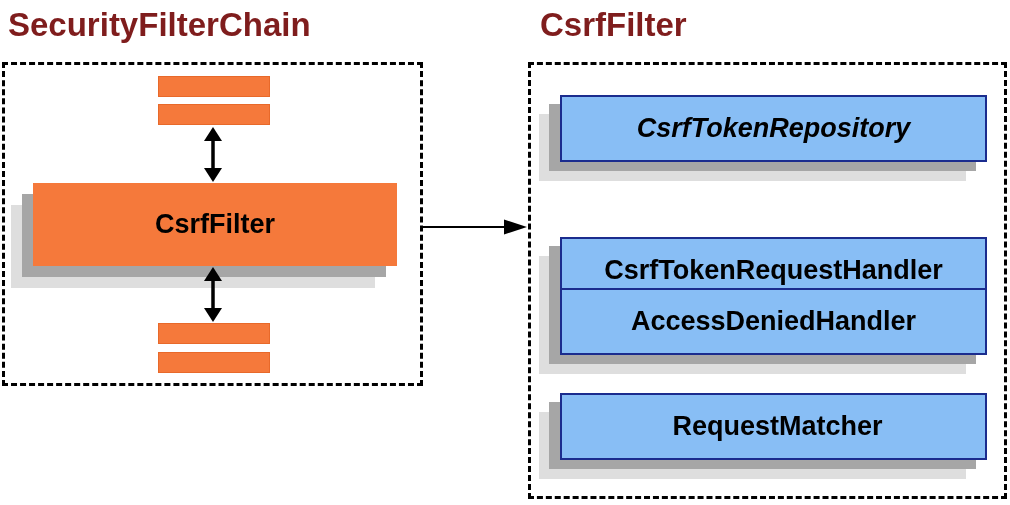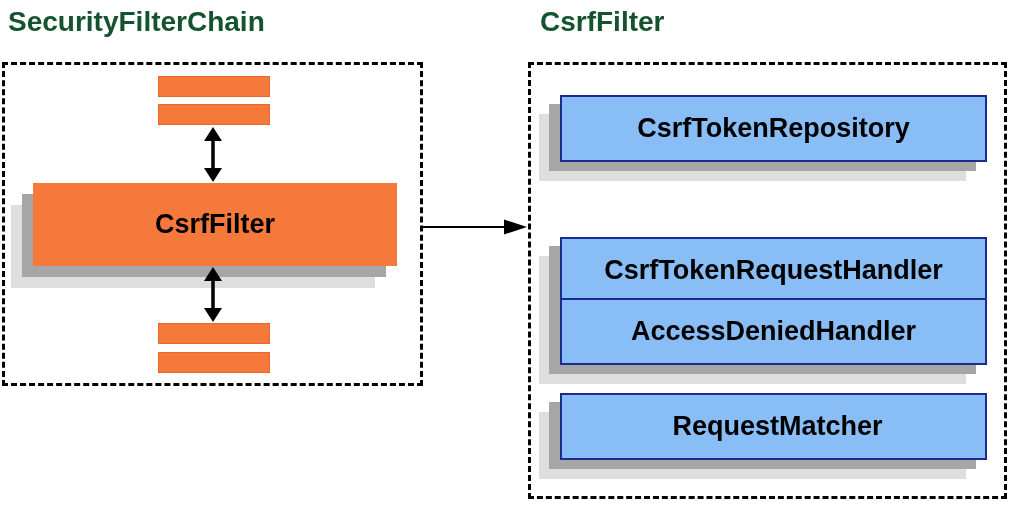--- a/index.html
+++ b/index.html
@@ -9,23 +9,23 @@
   body {
     position: relative;
     width: 1010px;
     height: 505px;
     background: #ffffff;
     font-family: "Liberation Sans", sans-serif;
     overflow: hidden;
   }
   .panel-title {
     position: absolute;
-    font-size: 28px;
+    font-size: 33px;
     font-weight: bold;
-    color: #14532d;
+    color: #7f1d1d;
     white-space: nowrap;
   }
   #left-title  { left: 8px;   top: 6px; }
   #right-title { left: 540px; top: 6px; }
 
   .dashed-panel {
     position: absolute;
     border: 3px dashed #000000;
     background: transparent;
   }
@@ -73,23 +73,23 @@
     box-sizing: border-box;
     box-shadow: -11px 9px 0 var(--shadow_dark, #a6a6a6),
                 -21px 19px 0 var(--shadow_light, #dedede);
     display: flex;
     align-items: center;
     justify-content: center;
     font-size: 27px;
     font-weight: bold;
     color: #000000;
   }
-  #component-0 { top: 95px;  }
+  #component-0 { top: 95px; font-style: italic;  }
   #component-1 { top: 193px; margin-top: 44px; }
-  #component-2 { top: 298px; }
+  #component-2 { top: 288px; }
   #component-3 { top: 393px; padding-left: 8px; }
 
   #arrow-layer {
     position: absolute;
     left: 0;
     top: 0;
     pointer-events: none;
   }
 </style>
 </head>

